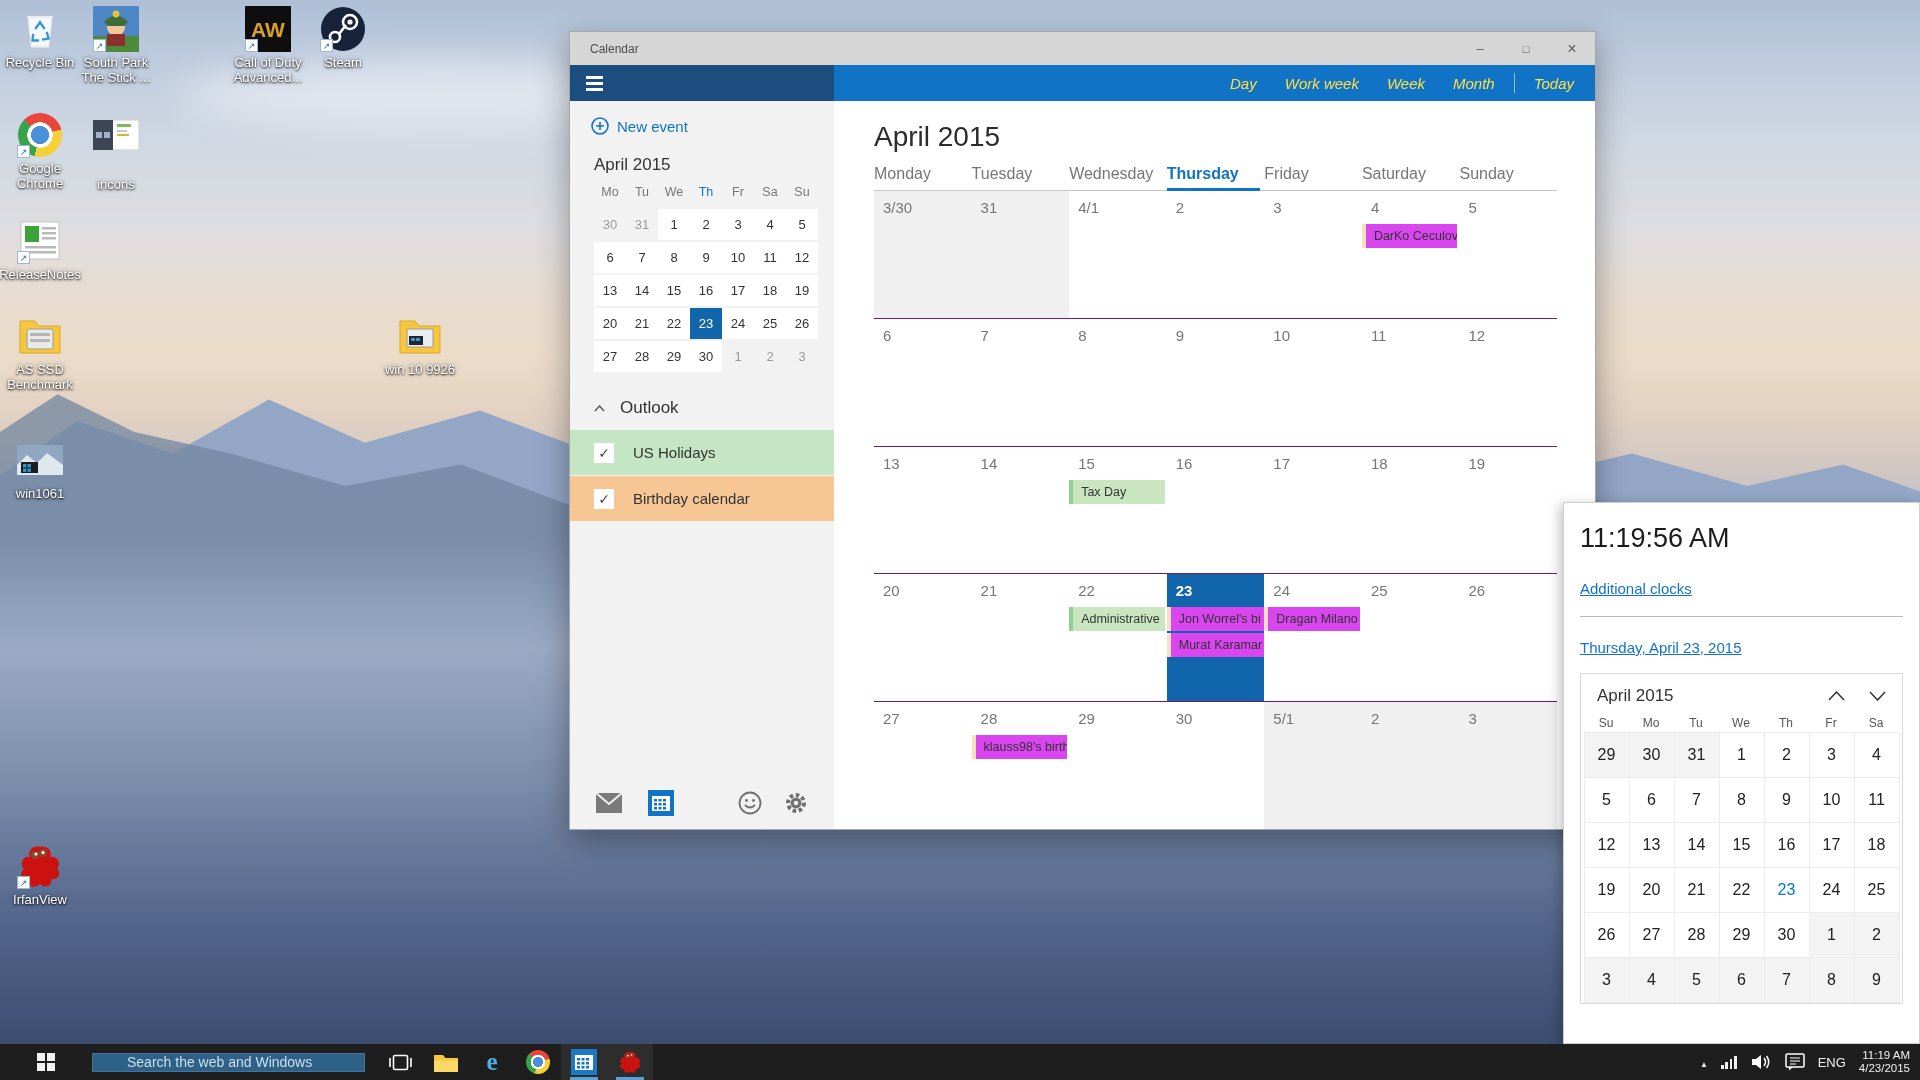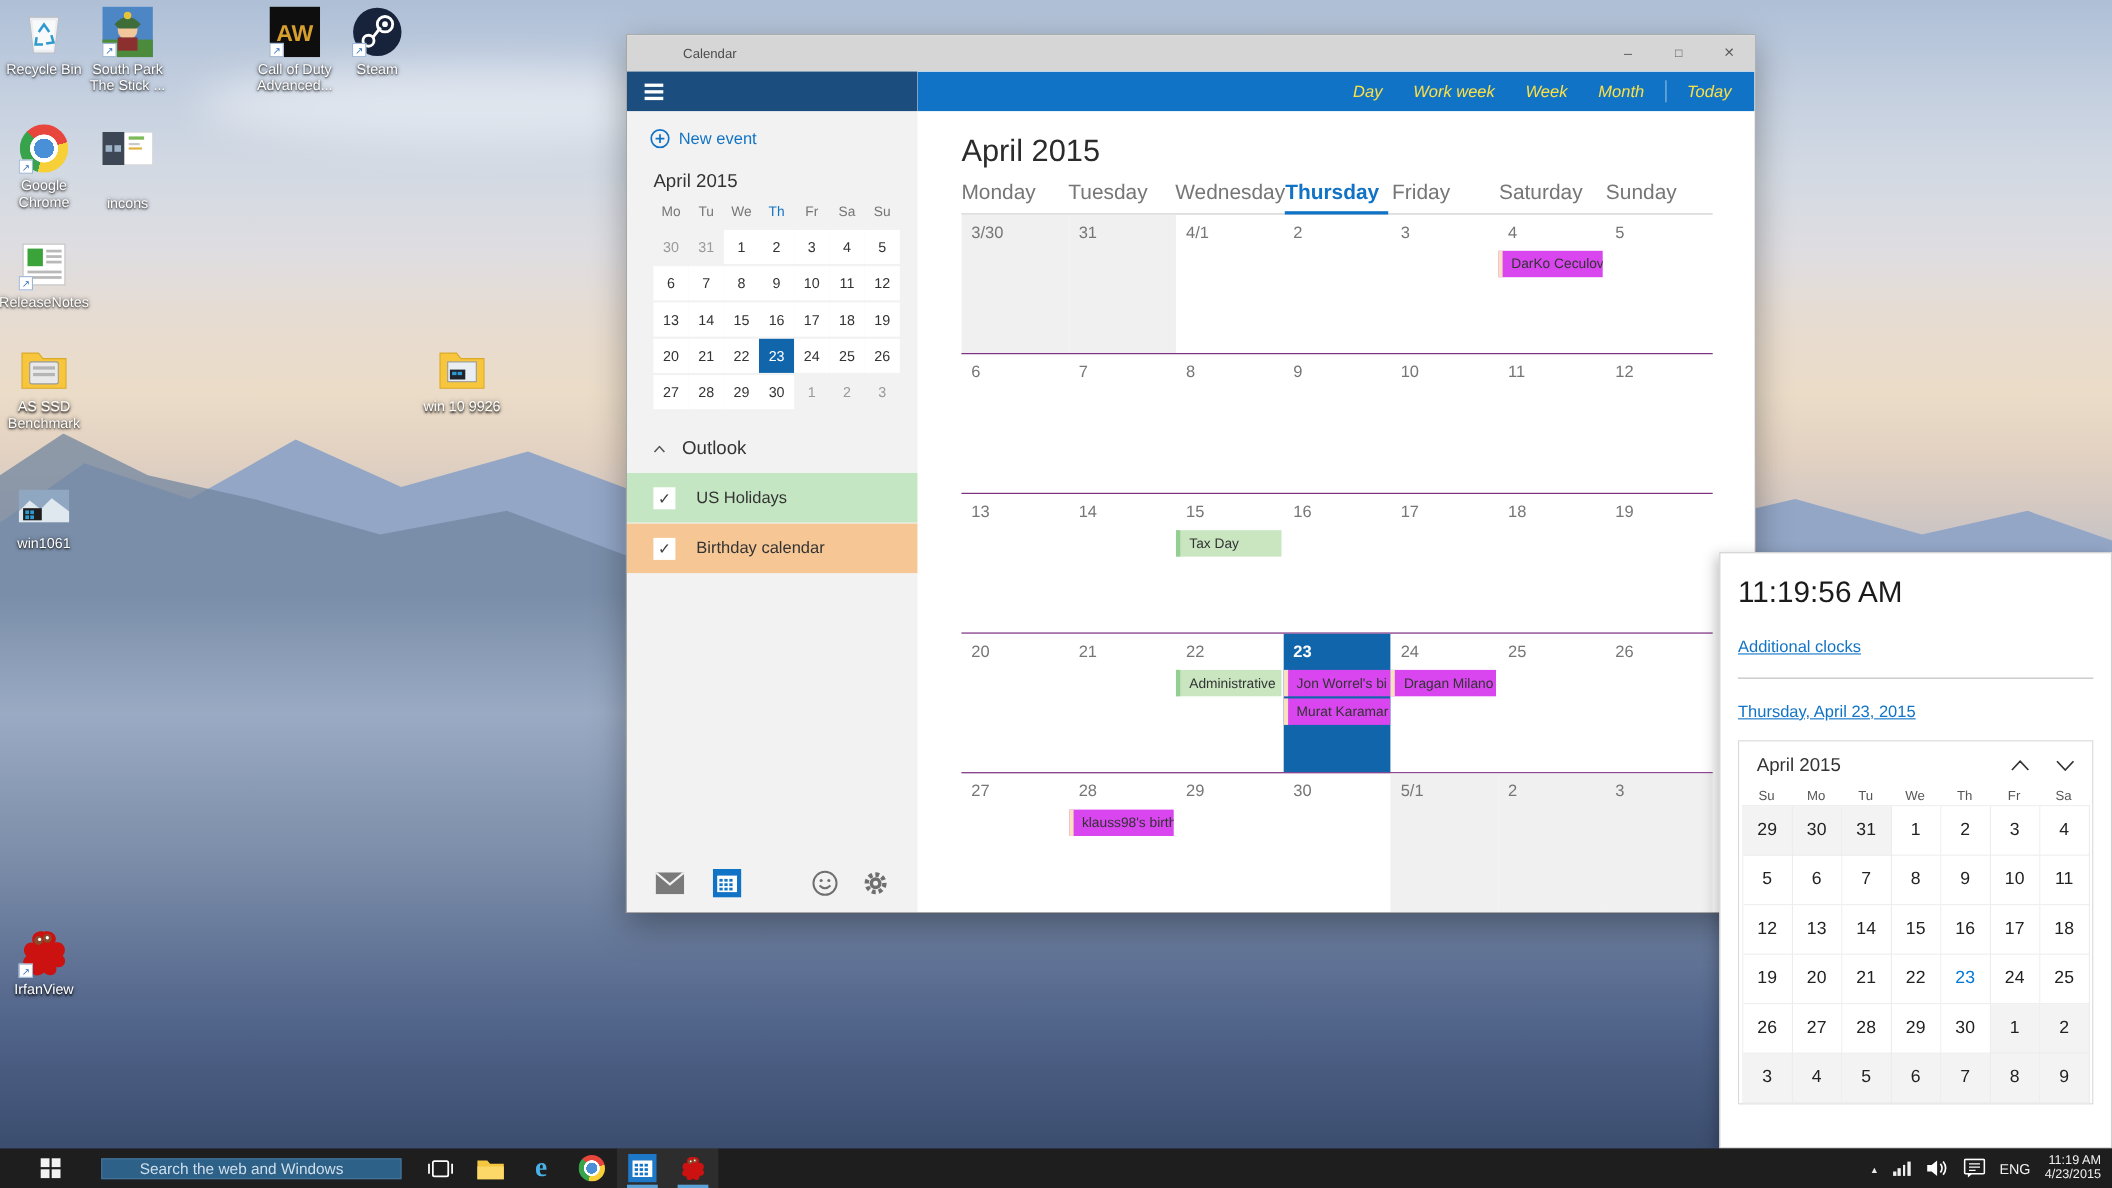--- a/index.html
+++ b/index.html
@@ -39,21 +39,21 @@
   .chrome-ball{width:44px;height:44px;border-radius:50%;
     background:radial-gradient(circle,#4a90d9 0 9px,#fff 9px 12.5px,rgba(0,0,0,0) 13px),
                conic-gradient(from -45deg,#e8453c 0 120deg,#f7d038 0 240deg,#37a34a 0 360deg);}
   .chrome-ball.small{width:24px;height:24px;
     background:radial-gradient(circle,#4a90d9 0 5px,#fff 5px 7px,rgba(0,0,0,0) 7.5px),
                conic-gradient(from -45deg,#e8453c 0 120deg,#f7d038 0 240deg,#37a34a 0 360deg);}
 
   
   .window{position:absolute;left:569px;top:31px;width:1027px;height:799px;z-index:10;background:#fff;
     border:1px solid rgba(60,60,60,.45);box-shadow:0 10px 30px rgba(0,0,0,.35);}
-  .titlebar{height:33px;background:#d6d6d6;display:flex;align-items:center;padding-left:31px;}
+  .titlebar{height:33px;background:#d6d6d6;display:flex;align-items:center;}
   .win-title{margin-left:20px;font-size:12px;color:#4c4c4c;}
   .win-controls{margin-left:auto;display:flex;height:100%;}
   .win-btn{width:46px;height:100%;display:flex;align-items:center;justify-content:center;color:#5a5a5a;font-size:13px;}
   .app{display:flex;height:764px;}
   
   .sidebar{width:264px;flex-shrink:0;background:#f2f2f2;position:relative;}
   .hamburger-bar{height:36px;background:#1b4e7e;display:flex;align-items:center;padding-left:16px;}
   .hamburger{display:flex;flex-direction:column;gap:3px;}
   .hamburger span{display:block;width:17px;height:3px;background:#fff;}
   .new-event{display:flex;align-items:center;gap:8px;margin:16px 0 0 21px;color:#1173c5;font-size:15px;}
@@ -78,21 +78,21 @@
   .sb-right{margin-left:auto;gap:22px;}
   
   .main{flex:1;display:flex;flex-direction:column;background:#fff;overflow:hidden;}
   .cmdbar{height:36px;background:#1173c5;display:flex;align-items:center;justify-content:flex-end;flex-shrink:0;}
   .nav-item{color:#fde047;font-size:15px;margin:0 14px;font-style:italic;}
   .nav-sep{width:1px;height:20px;background:rgba(255,255,255,.55);margin:0 5px;}
   .nav-today{margin-right:21px;}
   .month-title{font-size:28px;font-weight:300;color:#2b2b2b;margin:20px 0 12px 40px;}
   .grid-wrap{flex:1;display:flex;flex-direction:column;margin:0 38px 0 40px;}
   .dow-row{display:flex;border-bottom:1px solid #c8c8c8;flex-shrink:0;}
-  .dow{flex:1;font-size:19px;color:#767676;padding-bottom:7px;position:relative;}
+  .dow{flex:1;font-size:16px;color:#767676;padding-bottom:7px;position:relative;}
   .dow.active{color:#1173c5;font-weight:700;}
   .dow.active::after{content:"";position:absolute;left:0;right:4px;bottom:-1px;height:3px;background:#1173c5;}
   .weeks{flex:1;display:flex;flex-direction:column;}
   .mrow{flex:1;display:flex;border-bottom:1px solid #701a75;overflow:hidden;}
   .mrow:last-child{border-bottom:none;}
   .mcell{flex:1;padding-top:6px;overflow:hidden;}
   .mcell.out{background:#f0f0f0;}
   .mcell.sel{background:#1166ab;}
   .mnum{font-size:15px;color:#767676;margin:2px 0 8px 9px;}
   .mcell.sel .mnum{color:#fff;font-weight:700;}

